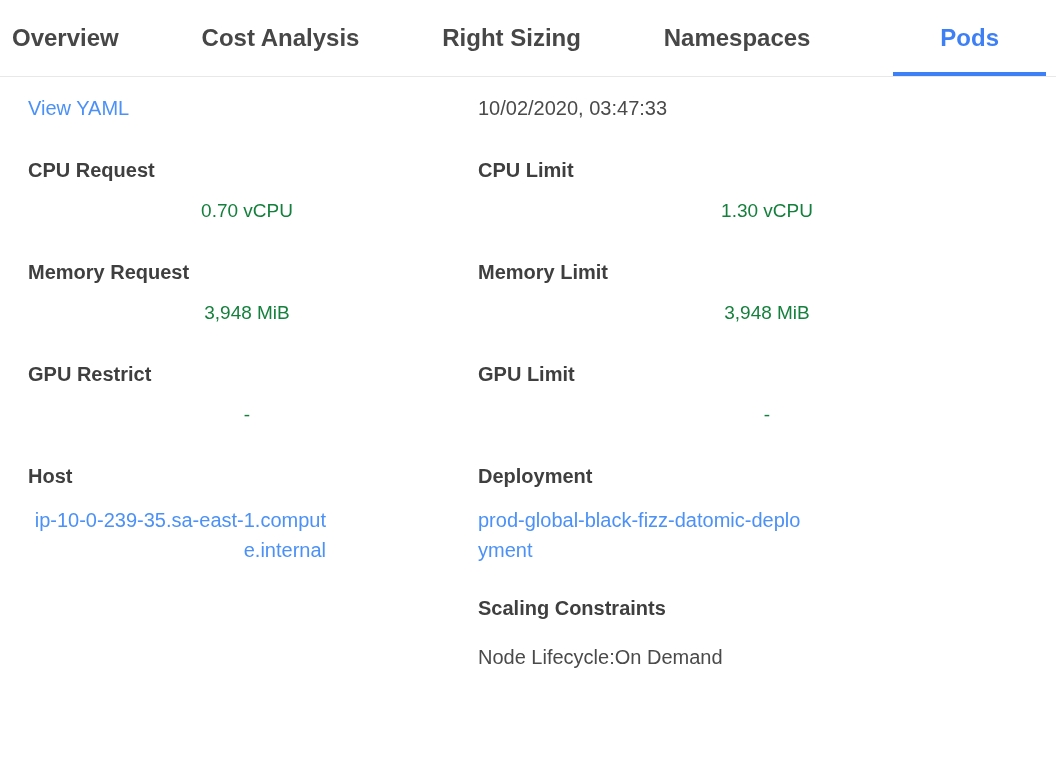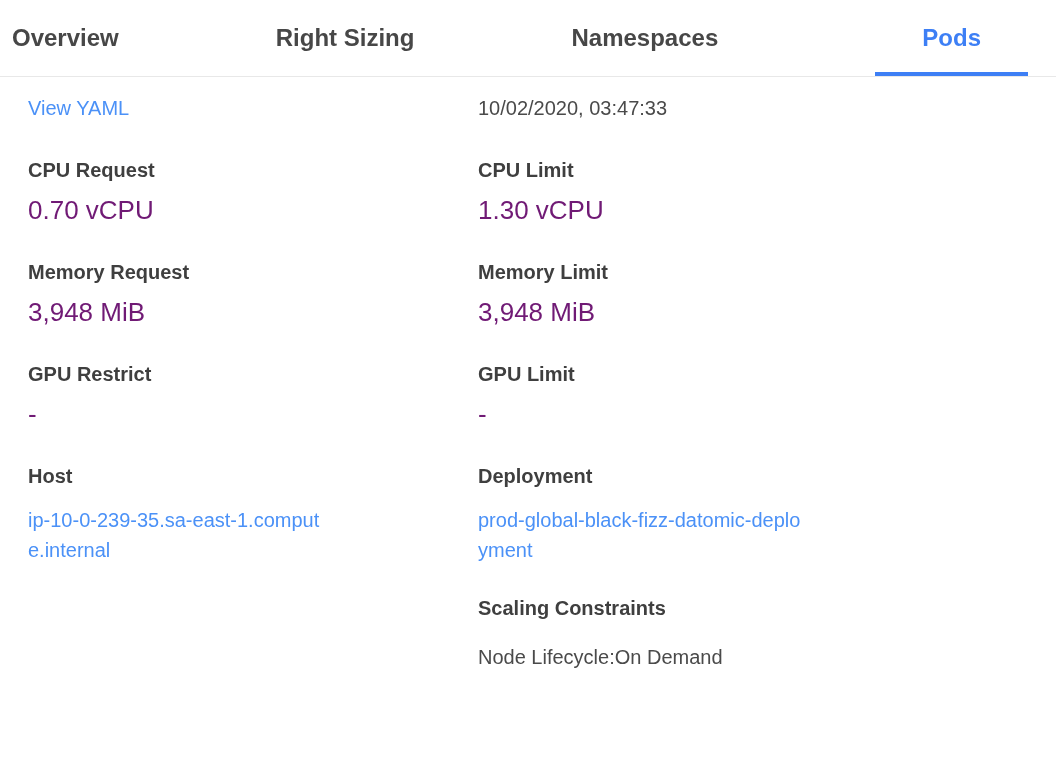--- a/index.html
+++ b/index.html
@@ -9,21 +9,21 @@
     font-family: "Liberation Sans", sans-serif;
     overflow: hidden;
   }
 
   
   .tabbar {
     display: flex;
     justify-content: space-between;
     align-items: stretch;
     height: 77px;
-    padding: 0 28px 0 12px;
+    padding: 0 10px 0 12px;
     border-bottom: 1px solid #e8e8e8;
   }
   .tab {
     display: flex;
     align-items: center;
     position: relative;
     font-size: 24px;
     font-weight: 600;
     color: #474747;
     cursor: pointer;
@@ -62,33 +62,34 @@
 
   .field { margin-top: 39px; }
   .field .label {
     font-size: 20px;
     line-height: 23px;
     font-weight: 600;
     color: #3f3f3f;
     margin-bottom: 17px;
   }
   .field .value {
-    font-size: 26px;
+    font-size: 19px;
     line-height: 23px;
-    color: #701a75;
+    color: #15803d;
+    text-align: center;
   }
   .field .linkwrap {
     display: block;
     font-size: 20px;
     line-height: 30px;
     margin-top: 13px;
     word-break: break-all;
   }
   .field .label + .linkwrap { }
-  .hostwrap { width: 298px; }
+  .hostwrap { width: 298px; text-align: right; }
   .deploywrap { width: 328px; }
 
   .sc-title {
     margin-top: 32px;
     font-size: 20px;
     line-height: 23px;
     font-weight: 600;
     color: #3f3f3f;
   }
   .sc-item {
@@ -98,20 +99,23 @@
   }
   .sc-item.first { margin-top: 35px; }
   .sc-item.second { margin-top: 26px; }
 </style>
 </head>
 <body>
 
 <div class="tabbar">
   <div class="tab">
     <span>Overview</span>
+  </div>
+  <div class="tab">
+    <span>Cost Analysis</span>
   </div>
   <div class="tab">
     <span>Right Sizing</span>
   </div>
   <div class="tab">
     <span>Namespaces</span>
   </div>
   <div class="tab active pad">
     <span>Pods</span>
   </div>

